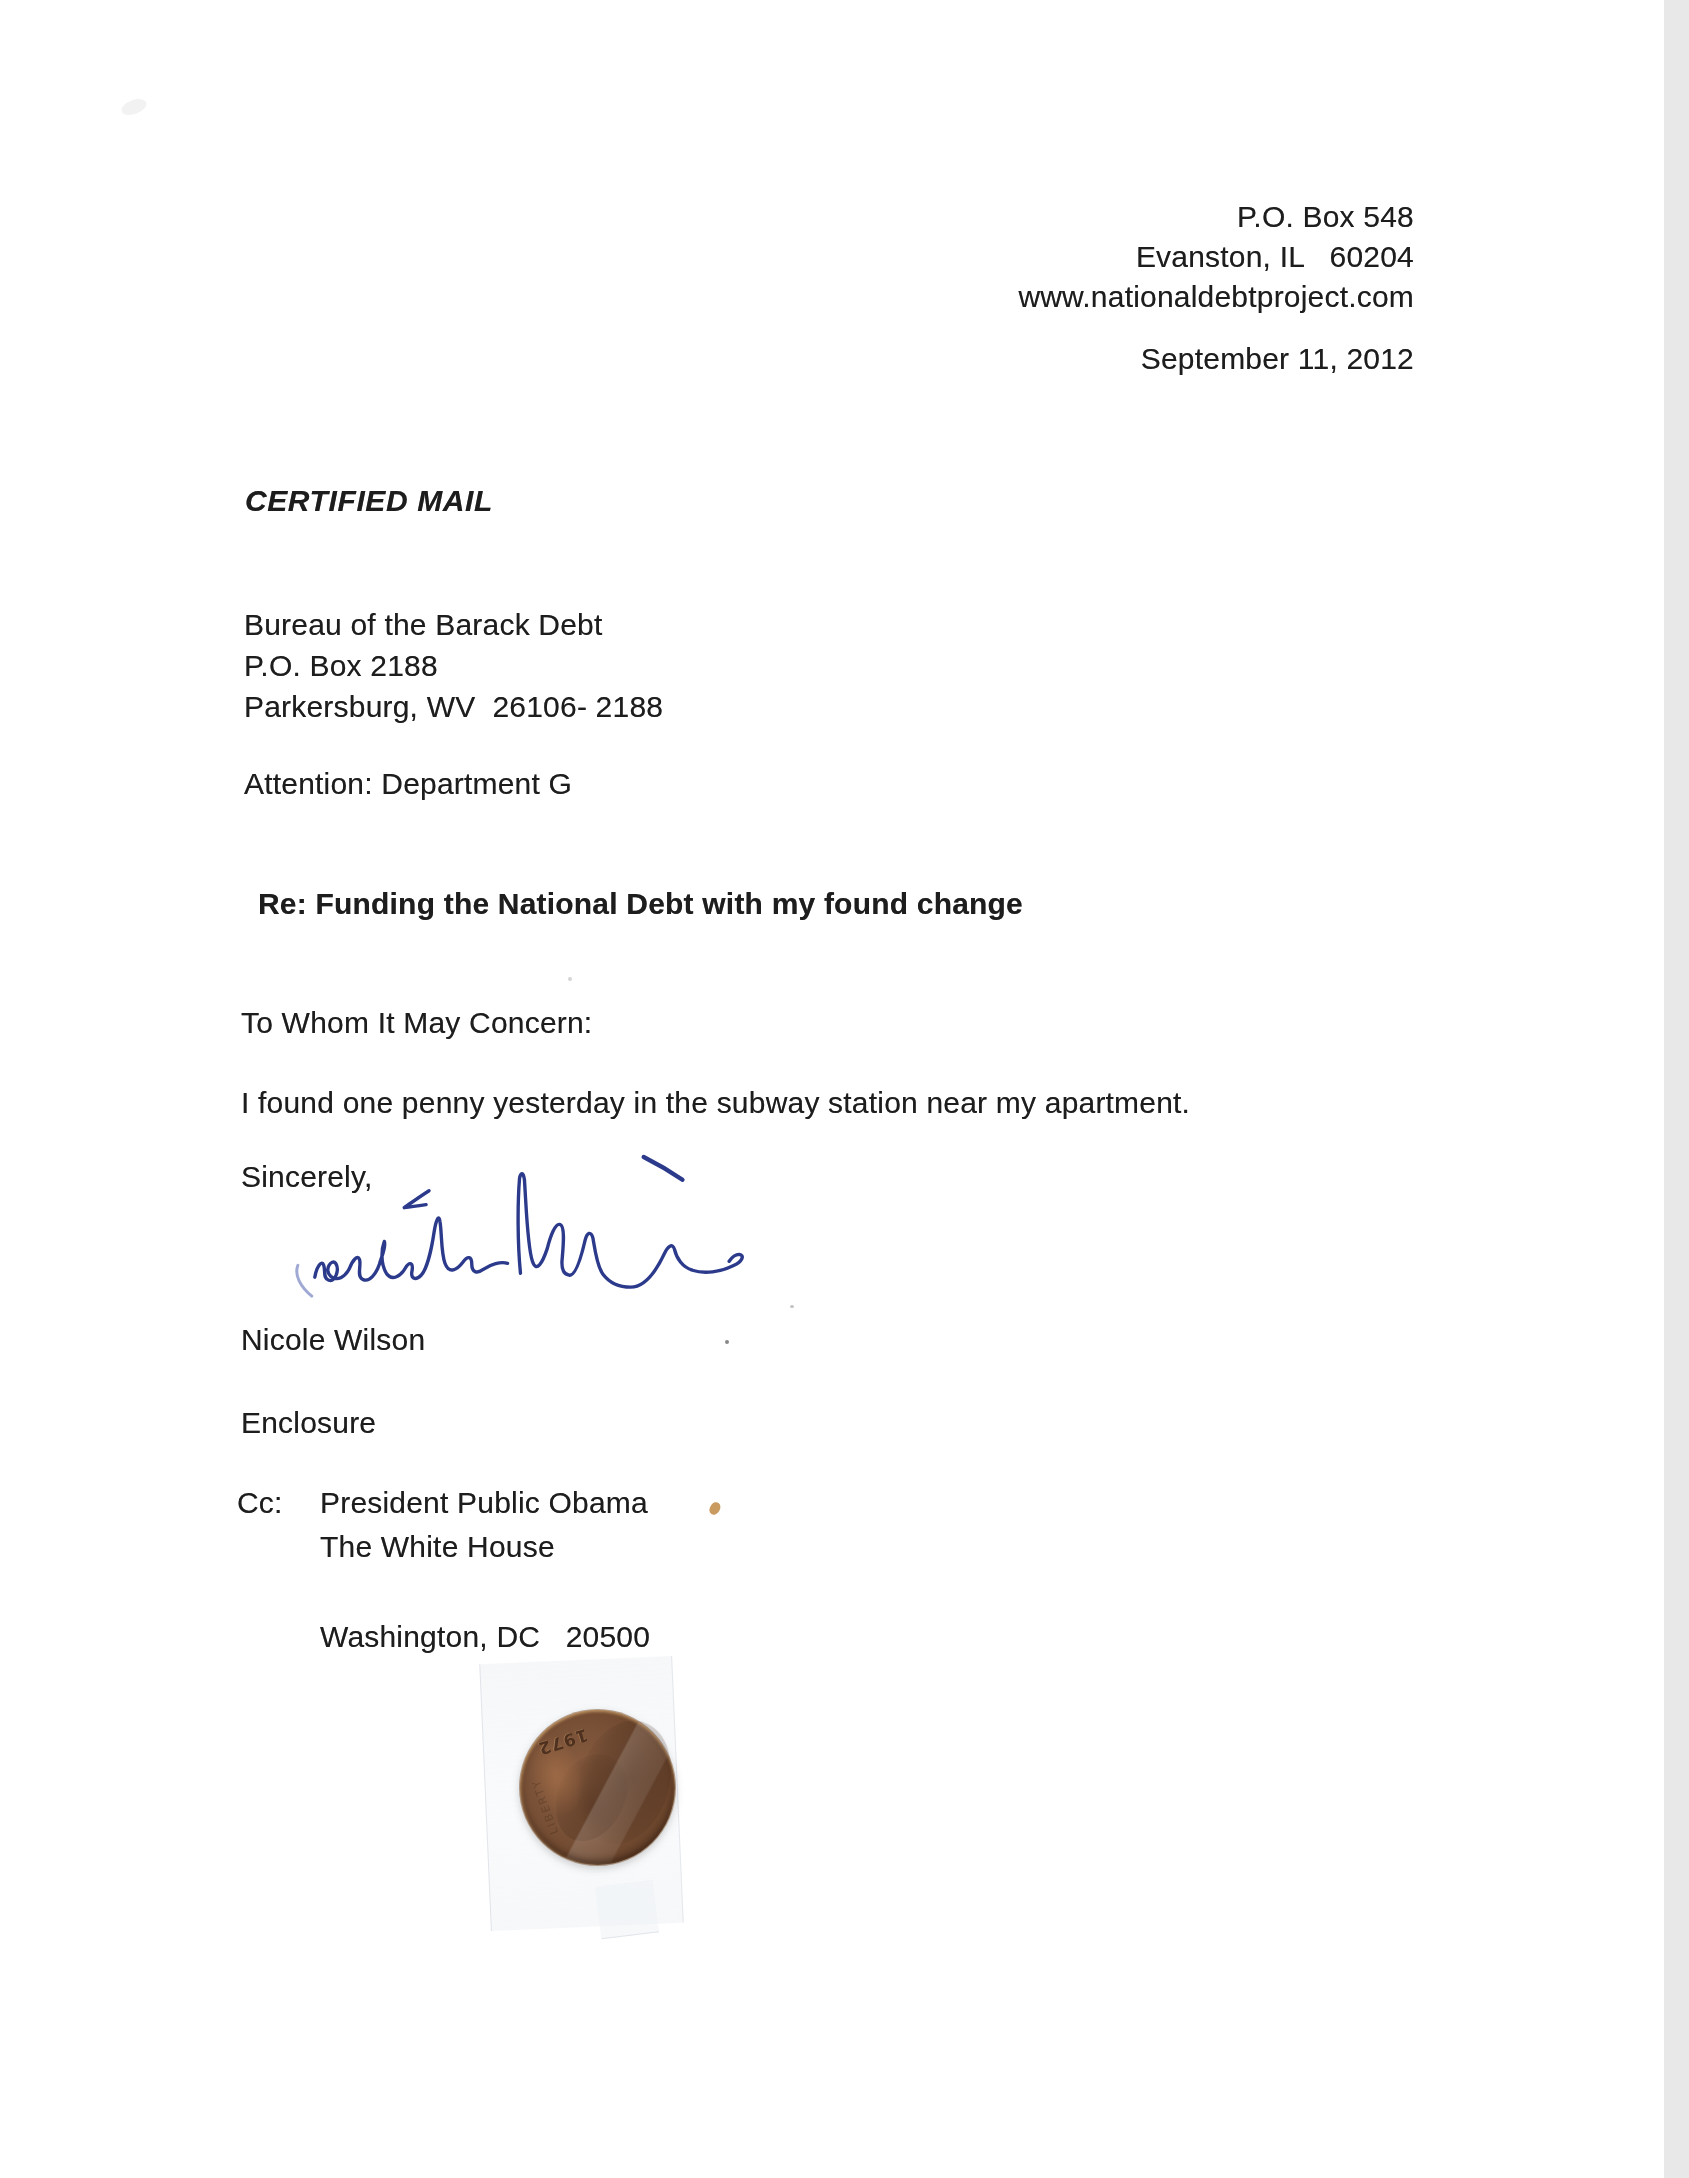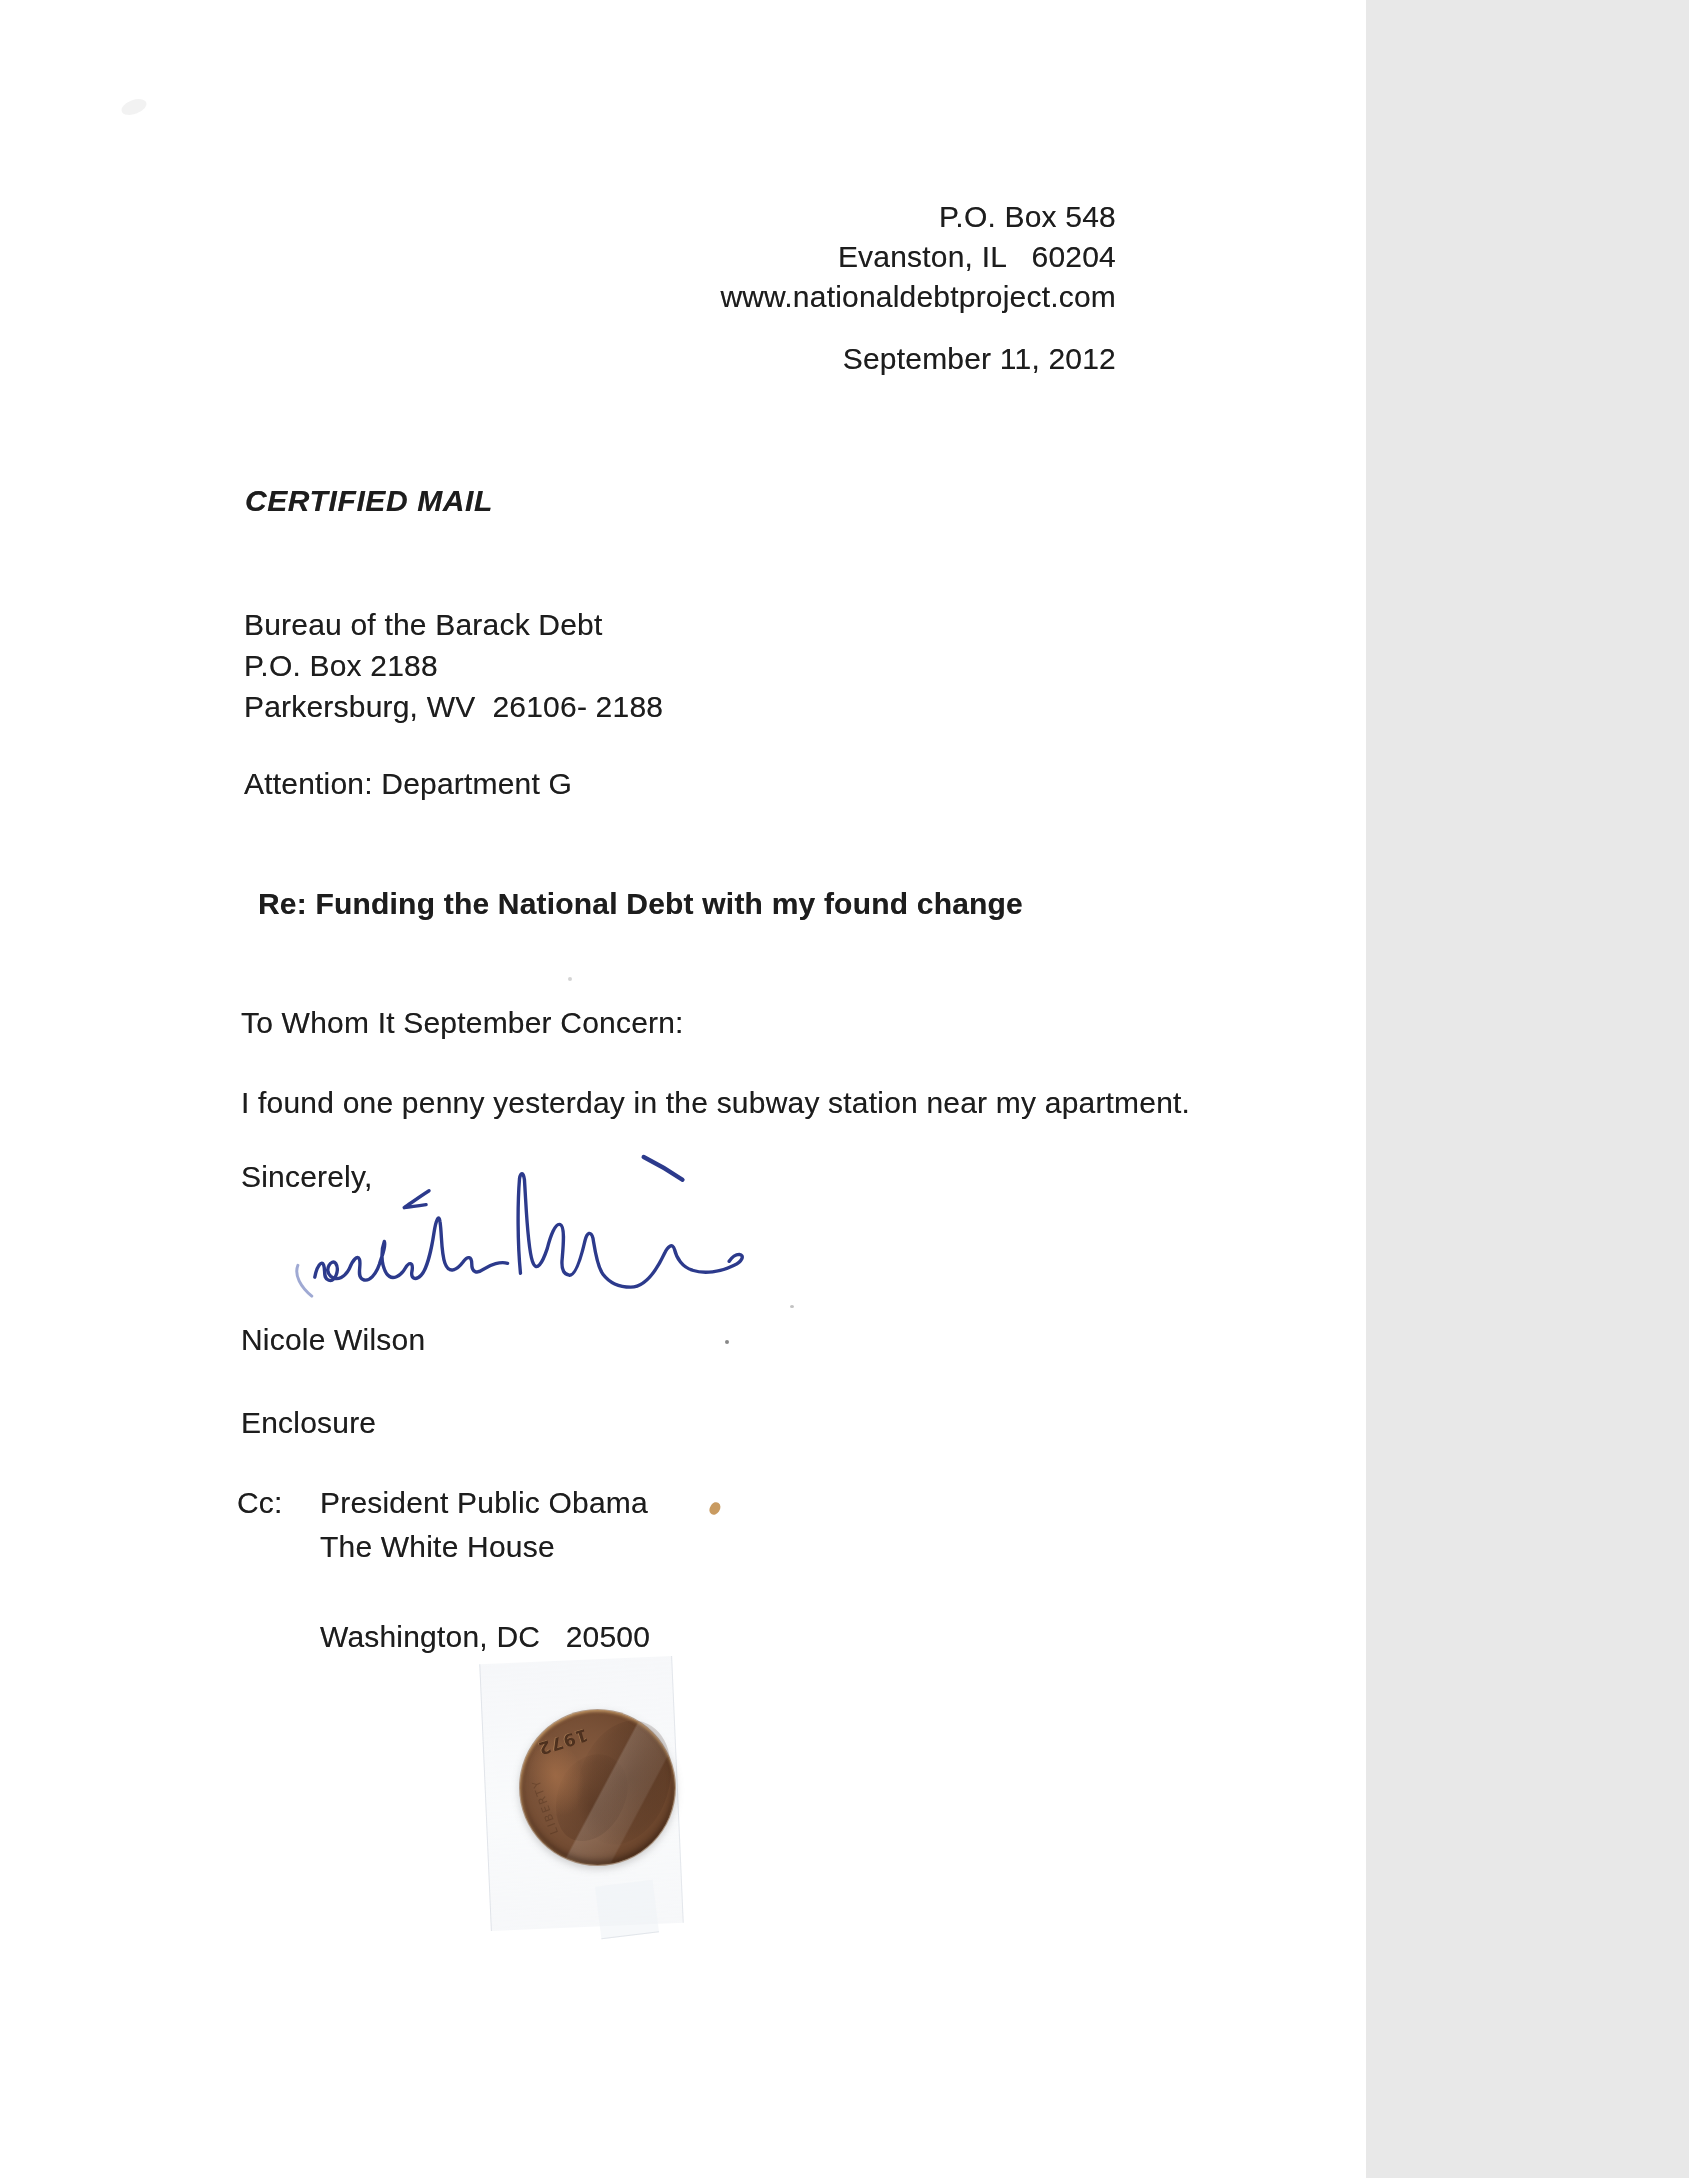--- a/index.html
+++ b/index.html
@@ -1,18 +1,18 @@
 <!DOCTYPE html>
 <html><head>
 <meta charset="utf-8">
 <style>
   html,body{margin:0;padding:0;background:#e8e8e8;}
   .page{
     position:relative;
-    width:1366px;height:2178px;
+    width:1664px;height:2178px;
     background:#ffffff;
     overflow:hidden;
     font-family:"Liberation Sans",sans-serif;
   }
   .txt{
     position:absolute;
     font-size:30px;
     line-height:40px;
     color:#1d1d1d;
     white-space:pre;
@@ -116,21 +116,21 @@
   <div class="txt bold-italic" style="left:245px;top:481px;">CERTIFIED MAIL</div>
 
   <div class="txt" style="left:244px;top:605px;">Bureau of the Barack Debt</div>
   <div class="txt" style="left:244px;top:646px;">P.O. Box 2188</div>
   <div class="txt" style="left:244px;top:687px;">Parkersburg, WV  26106- 2188</div>
 
   <div class="txt" style="left:244px;top:764px;">Attention: Department G</div>
 
   <div class="txt bold" style="left:258px;top:884px;">Re: Funding the National Debt with my found change</div>
 
-  <div class="txt" style="left:241px;top:1003px;">To Whom It September Concern:</div>
+  <div class="txt" style="left:241px;top:1003px;">To Whom It May Concern:</div>
 
   <div class="txt" style="left:241px;top:1083px;text-align:center;">I found one penny yesterday in the subway station near my apartment.</div>
 
   <div class="txt" style="left:241px;top:1157px;">Sincerely,</div>
 
   <svg class="signature-svg" viewBox="0 0 520 160" aria-hidden="true">
     <path class="sig-stroke sig-faint" d="M39,117 C35,127 42,139 53,148"></path>
     <path class="sig-stroke" d="M171,42 C160,49 152,55 146,59 M146,59 C154,58 161,57 168,56"></path>
     <path class="sig-stroke" d="M56,129 C58,118 63,111 65,117 C67,123 64,130 70,132 C77,134 81,121 77,115 C73,110 65,121 72,128 C79,134 87,128 91,120 C94,112 99,106 101,111 C103,117 98,128 104,131 C111,135 118,125 121,116 C124,106 128,98 126,93 C123,101 122,115 128,125 C134,134 143,127 147,120 C151,113 155,114 154,122 C152,130 157,133 163,127 C168,122 173,104 176,84 C178,71 181,65 182,73 C184,86 183,104 187,115 C191,126 199,122 205,114 C210,107 214,108 214,116 C214,124 219,126 226,121 C233,116 243,113 250,115"></path>
     <path class="sig-stroke" d="M263,125 C260,95 260,55 262,30 C263,23 266,23 267,31 C269,62 270,98 275,113 C279,125 285,115 290,100 C293,88 298,74 303,76 C308,78 306,98 305,110 C304,119 306,126 312,127 C319,128 325,105 328,92 C330,84 334,82 336,90 C338,102 340,118 346,126 C352,134 362,139 374,139 C388,139 400,122 408,105 C411,98 416,94 418,101 C420,110 426,119 436,122 C448,126 464,124 478,117 C486,113 489,107 483,106 C479,106 475,110 473,113"></path>

